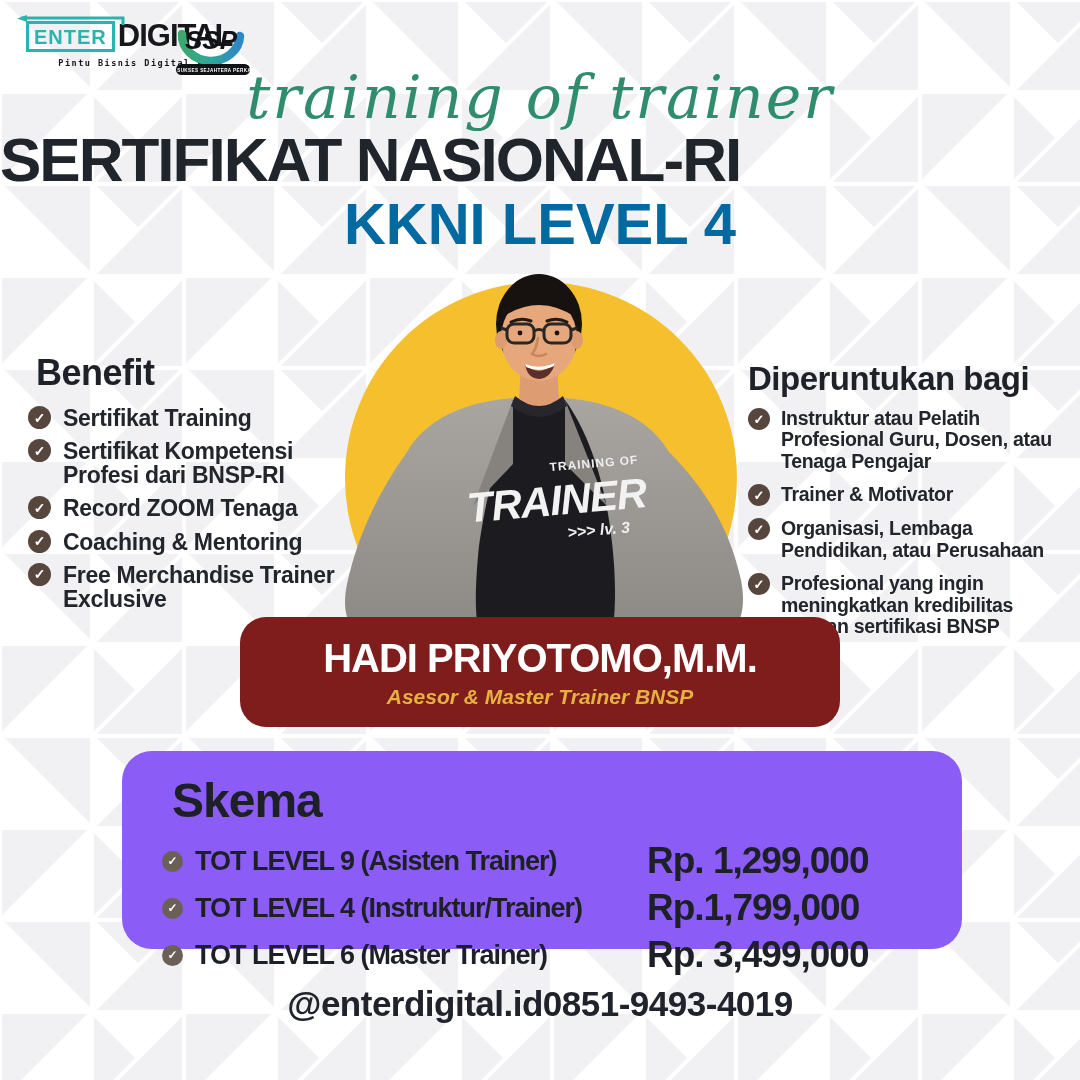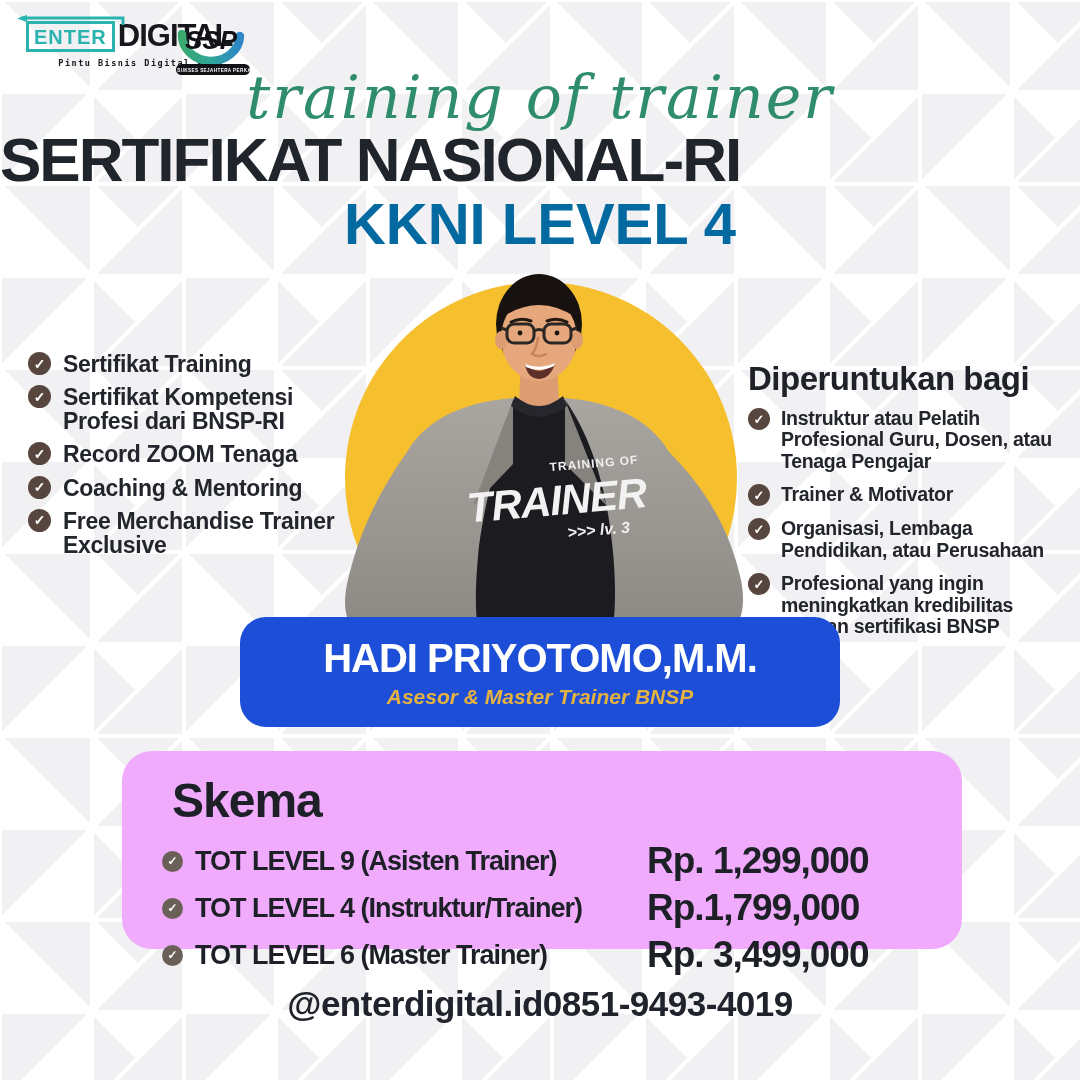--- a/index.html
+++ b/index.html
@@ -45,28 +45,28 @@
   .col-audience .check { width:22px; height:22px; font-size:13px; margin-right:11px; }
   .col-audience .check-item { margin-bottom:12px; }
   .col-audience .check-label { font-size:19.5px; line-height:1.1; }
 
   
   #photo-svg { position:absolute; left:315px; top:266px; width:450px; height:362px; z-index:1; }
   svg text { font-family:"Liberation Sans", sans-serif; }
 
   
   .speaker-box { position:absolute; left:240px; top:617px; width:600px; height:110px; z-index:5;
-                 background:#1d4ed8; border-radius:26px; display:flex; flex-direction:column;
+                 background:#7f1d1d; border-radius:26px; display:flex; flex-direction:column;
                  align-items:center; justify-content:center; }
   .speaker-name { color:#ffffff; font-weight:bold; font-size:40px; letter-spacing:-1px; }
   .speaker-role { color:#e5b23f; font-weight:bold; font-style:italic; font-size:21px; margin-top:4px; }
 
   
   .skema-box { position:absolute; left:122px; top:751px; width:840px; height:198px; z-index:5;
-               background:#f0abfc; border-radius:30px; padding:18px 40px 0 40px; }
+               background:#8b5cf6; border-radius:30px; padding:18px 40px 0 40px; }
   .skema-heading { font-weight:bold; font-size:48px; letter-spacing:-1px; color:#1d2026; margin:4px 0 12px 10px; }
   .skema-row { display:flex; align-items:center; margin-bottom:5px; }
   .skema-check { flex:0 0 auto; width:21px; height:21px; border-radius:50%; background:#6b6057; color:#ffffff;
                  display:flex; align-items:center; justify-content:center; font-size:12px; font-weight:bold;
                  margin-right:12px; }
   .skema-label { width:430px; font-weight:bold; font-size:27px; letter-spacing:-1px; color:#1d2026; }
   .skema-price { flex:1; font-weight:bold; font-size:37px; letter-spacing:-1px; color:#1d2026; padding-left:22px; }
 
   
   .footer { position:absolute; left:0; width:1080px; top:984px; z-index:2; display:flex;
@@ -121,20 +121,21 @@
     <text x="13" y="35" font-size="26" font-weight="bold" font-style="italic" fill="#111216">SSP</text>
     <rect x="4" y="50" width="74" height="11" rx="5.5" fill="#111216"></rect>
     <text x="41" y="57.6" font-size="4.6" font-weight="bold" fill="#ffffff" text-anchor="middle" letter-spacing="0.4">PT. SUKSES SEJAHTERA PERKASA</text>
   </svg>
 
   <div class="script-title">training of trainer</div>
   <div class="main-title">SERTIFIKAT NASIONAL-RI</div>
   <div class="kkni-title">KKNI LEVEL 4</div>
 
   <div class="col col-benefit">
+    <div class="col-heading">Benefit</div>
     <div class="check-item">
       <span class="check">✓</span>
       <span class="check-label">Sertifikat Training</span>
     </div>
     <div class="check-item">
       <span class="check">✓</span>
       <span class="check-label">Sertifikat Kompetensi Profesi dari BNSP-RI</span>
     </div>
     <div class="check-item">
       <span class="check">✓</span>

